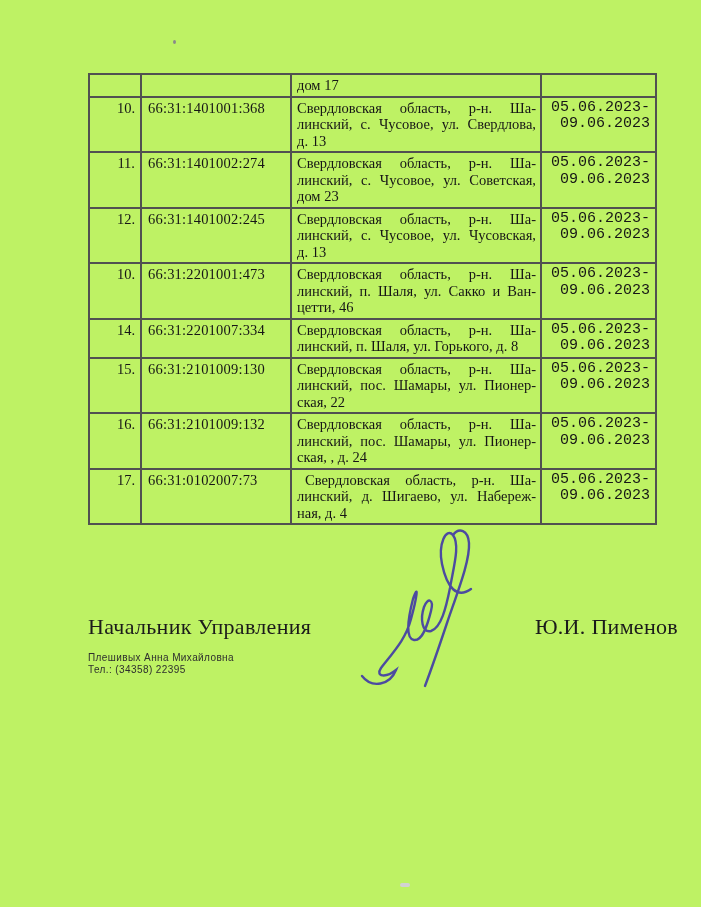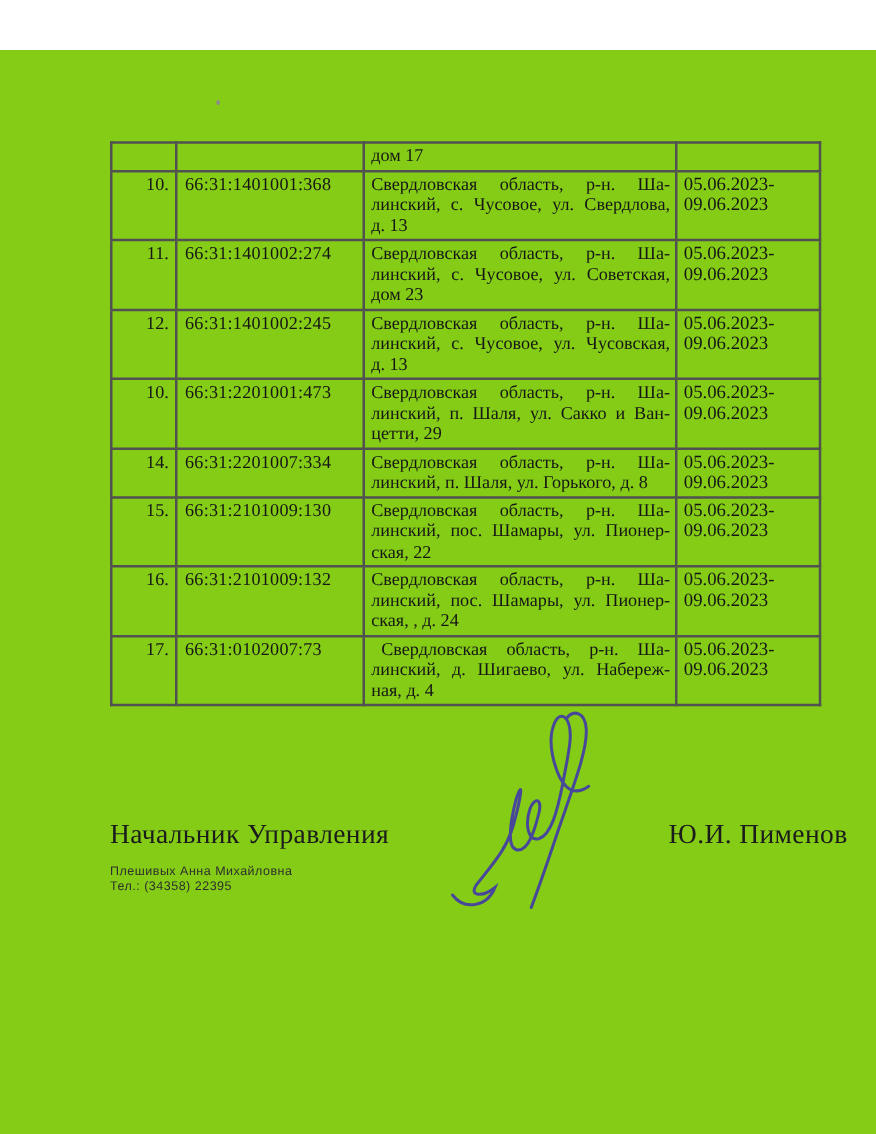--- a/index.html
+++ b/index.html
@@ -3,42 +3,42 @@
 <meta charset="utf-8">
 <style>
   html,body{margin:0;padding:0;}
   body{
     width:701px;height:907px;position:relative;overflow:hidden;
     background:#ffffff;
     font-family:"Liberation Serif", serif;
     color:#161616;
   }
   
-  .page{position:absolute;inset:0;background:#84cc16;margin-top:40px;}
+  .page{position:absolute;inset:0;background:#bef264;}
   .speck{position:absolute;border-radius:50%;}
   .speck-a{left:173px;top:40px;width:3px;height:4px;background:#8a8a8a;}
   .speck-b{left:400px;top:883px;width:10px;height:4px;background:#d2d2d2;border-radius:2px;}
 
   
   table.doc-table{
     position:absolute;left:88px;top:73px;width:567px;
     border-collapse:collapse;table-layout:fixed;
   }
   .doc-table td{
     border:2px solid #515151;
     vertical-align:top;
     padding:2px 5px 2px 5px;
     font-size:14.5px;line-height:16.5px;
     color:#161616;
     overflow:hidden;
   }
   td.c-num{text-align:right;padding-right:5px;}
   td.c-cad{padding-left:6px;letter-spacing:.2px;}
   td.c-addr{padding-left:5px;padding-right:4px;}
-  td.c-dates{text-align:left;font-size:15px;}
+  td.c-dates{text-align:right;font-size:15px;font-family:Liberation Mono, monospace;}
   .addr-line{white-space:nowrap;}
   .addr-line.just{text-align:justify;text-align-last:justify;white-space:normal;}
   .date-line{white-space:nowrap;}
 
   
   .signoff{
     position:absolute;left:88px;top:614px;width:590px;
     display:flex;justify-content:space-between;align-items:flex-start;
     font-size:22px;letter-spacing:.3px;color:#1b1b1b;
   }
@@ -118,21 +118,21 @@
             <div class="date-line">09.06.2023</div>
           </td>
     </tr>
 
     <tr>
       <td class="c-num">10.</td>
       <td class="c-cad">66:31:2201001:473</td>
       <td class="c-addr">
             <div class="addr-line just">Свердловская область, р-н. Ша-</div>
             <div class="addr-line just">линский, п. Шаля, ул. Сакко и Ван-</div>
-            <div class="addr-line">цетти, 29</div>
+            <div class="addr-line">цетти, 46</div>
           </td>
       <td class="c-dates">
             <div class="date-line">05.06.2023-</div>
             <div class="date-line">09.06.2023</div>
           </td>
     </tr>
 
     <tr>
       <td class="c-num">14.</td>
       <td class="c-cad">66:31:2201007:334</td>

